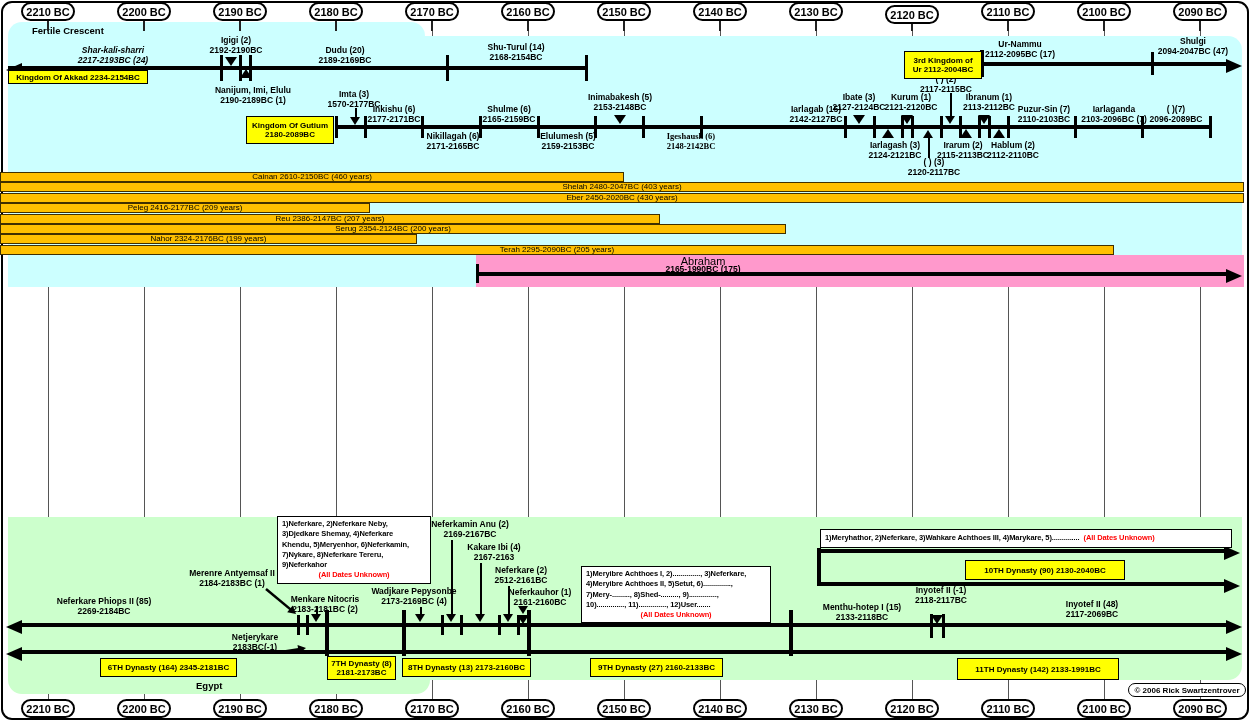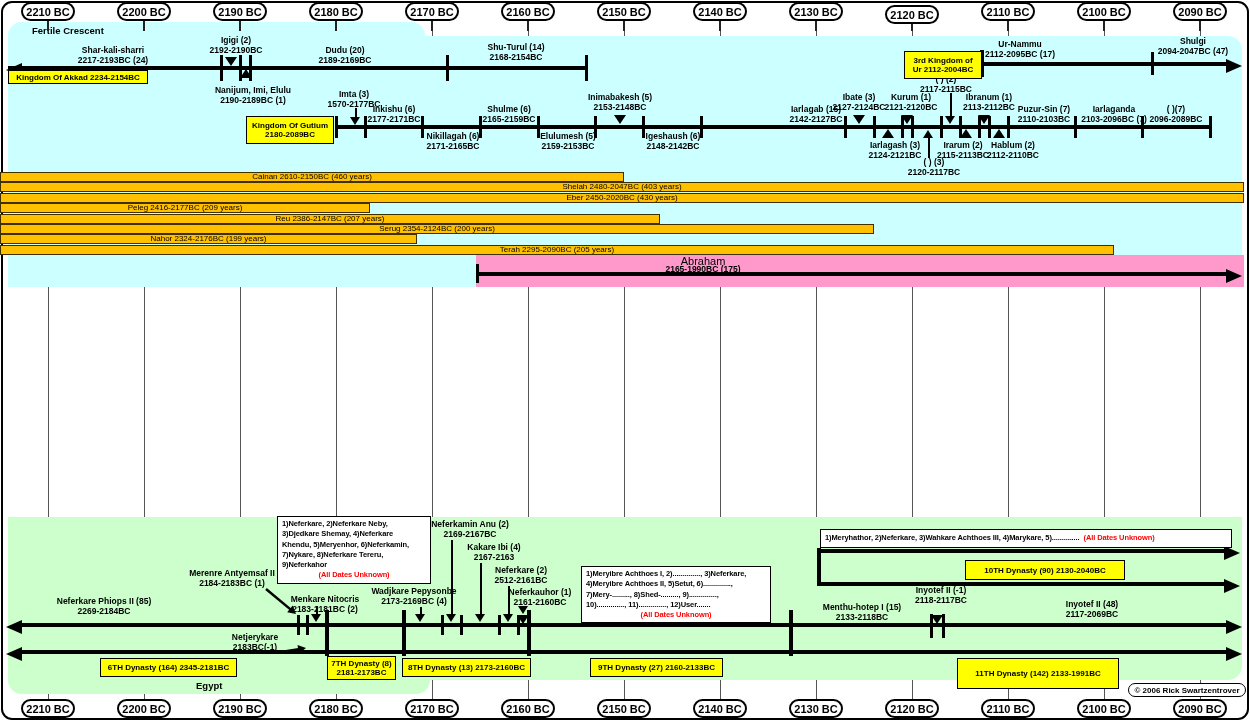--- a/index.html
+++ b/index.html
@@ -125,36 +125,36 @@
       <div class="pill" style="left: 1077px; top: 699px;">2100 BC</div>
       <div class="grid" style="left: 1200px;"></div>
       <div class="stub" style="left: 1199px; top: 18px; height: 13px;"></div>
       <div class="pill" style="left: 1173px; top: 2px;">2090 BC</div>
       <div class="pill" style="left: 1173px; top: 699px;">2090 BC</div>
       <div class="bar" style="left: 0px; top: 172px; width: 624px;">Cainan 2610-2150BC (460 years)</div>
       <div class="bar" style="left: 0px; top: 182px; width: 1244px;">Shelah 2480-2047BC (403 years)</div>
       <div class="bar" style="left: 0px; top: 193px; width: 1244px;">Eber 2450-2020BC (430 years)</div>
       <div class="bar" style="left: 0px; top: 203px; width: 370px;">Peleg 2416-2177BC (209 years)</div>
       <div class="bar" style="left: 0px; top: 214px; width: 660px;">Reu 2386-2147BC (207 years)</div>
-      <div class="bar" style="left: 0px; top: 224px; width: 874px;">Serug 2354-2124BC (200 years)</div>
+      <div class="bar" style="left: 0px; top: 224px; width: 786px;">Serug 2354-2124BC (200 years)</div>
       <div class="bar" style="left: 0px; top: 234px; width: 417px;">Nahor 2324-2176BC (199 years)</div>
       <div class="bar" style="left: 0px; top: 245px; width: 1114px;">Terah 2295-2090BC (205 years)</div>
       <div class="hline" style="left: 8px; top: 66px; width: 578px; height: 4px;"></div>
       <div class="ah l" style="left: 6px; top: 63px;"></div>
       <div class="tick" style="left: 220px; top: 55px; width: 3px; height: 26px;"></div>
       <div class="tick" style="left: 239px; top: 55px; width: 3px; height: 26px;"></div>
       <div class="tick" style="left: 249px; top: 55px; width: 3px; height: 26px;"></div>
       <div class="tick" style="left: 446px; top: 55px; width: 3px; height: 26px;"></div>
       <div class="tick" style="left: 585px; top: 55px; width: 3px; height: 26px;"></div>
       <div class="tri down" style="left: 225px; top: 57px;"></div>
       <div class="tri up" style="left: 240px; top: 69px;"></div>
       <div class="ybox" style="left: 8px; top: 70px; width: 140px; height: 14px;">
         <div>Kingdom Of Akkad 2234-2154BC</div>
       </div>
-      <div class="lab" style="left: 113px; top: 46px;">
+      <div class="lab" style="left: 113px; top: 46px; font-style: italic;">
         <div>Shar-kali-sharri</div>
         <div>2217-2193BC (24)</div>
       </div>
       <div class="lab" style="left: 236px; top: 36px;">
         <div>Igigi (2)</div>
         <div>2192-2190BC</div>
       </div>
       <div class="lab" style="left: 345px; top: 46px;">
         <div>Dudu (20)</div>
         <div>2189-2169BC</div>
@@ -222,21 +222,21 @@
         <div>2165-2159BC</div>
       </div>
       <div class="lab" style="left: 568px; top: 132px;">
         <div>Elulumesh (5)</div>
         <div>2159-2153BC</div>
       </div>
       <div class="lab" style="left: 620px; top: 93px;">
         <div>Inimabakesh (5)</div>
         <div>2153-2148BC</div>
       </div>
-      <div class="lab" style="left: 673px; top: 132px;">
+      <div class="lab" style="left: 691px; top: 132px; font-family: Liberation Serif, serif;">
         <div>Igeshaush (6)</div>
         <div>2148-2142BC</div>
       </div>
       <div class="lab" style="left: 816px; top: 105px;">
         <div>Iarlagab (15)</div>
         <div>2142-2127BC</div>
       </div>
       <div class="lab" style="left: 859px; top: 93px;">
         <div>Ibate (3)</div>
         <div>2127-2124BC</div>
@@ -389,21 +389,21 @@
       </div>
       <div class="ybox" style="left: 402px; top: 658px; width: 129px; height: 19px;">
         <div>8TH Dynasty (13) 2173-2160BC</div>
       </div>
       <div class="ybox" style="left: 590px; top: 658px; width: 133px; height: 19px;">
         <div>9TH Dynasty (27) 2160-2133BC</div>
       </div>
       <div class="ybox" style="left: 965px; top: 560px; width: 160px; height: 20px;">
         <div>10TH Dynasty (90) 2130-2040BC</div>
       </div>
-      <div class="ybox" style="left: 957px; top: 658px; width: 162px; height: 31px; align-items: center;">
+      <div class="ybox" style="left: 957px; top: 658px; width: 162px; height: 22px; align-items: center;">
         <div>11TH Dynasty (142) 2133-1991BC</div>
       </div>
       <div class="klist" style="left: 277px; top: 516px; width: 154px; height: 68px;">
         <div>1)Neferkare, 2)Neferkare Neby,</div>
         <div>3)Djedkare Shemay, 4)Neferkare</div>
         <div>Khendu, 5)Meryenhor, 6)Neferkamin,</div>
         <div>7)Nykare, 8)Neferkare Tereru,</div>
         <div>9)Neferkahor</div>
         <div class="red">(All Dates Unknown)</div>
       </div>

